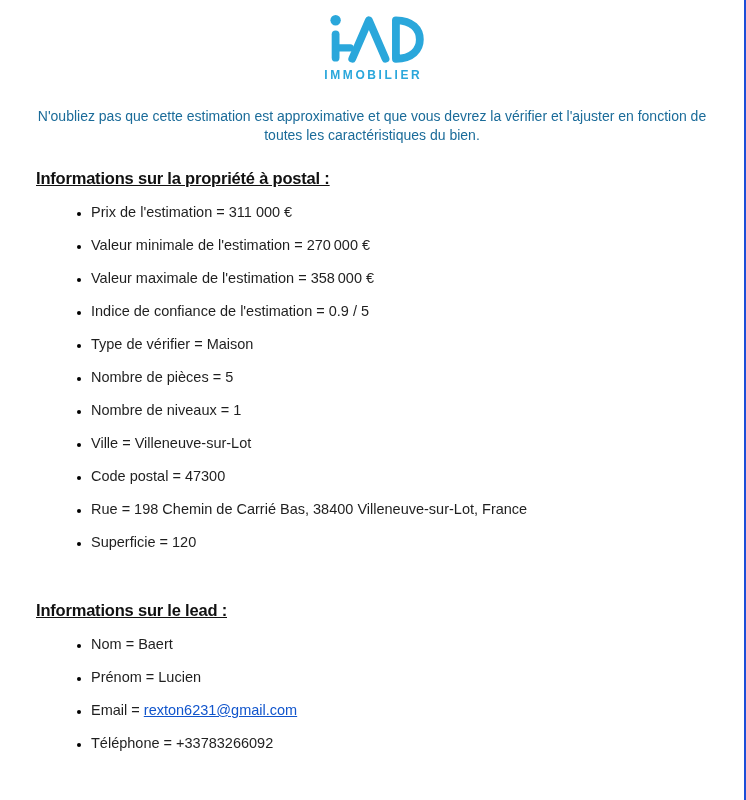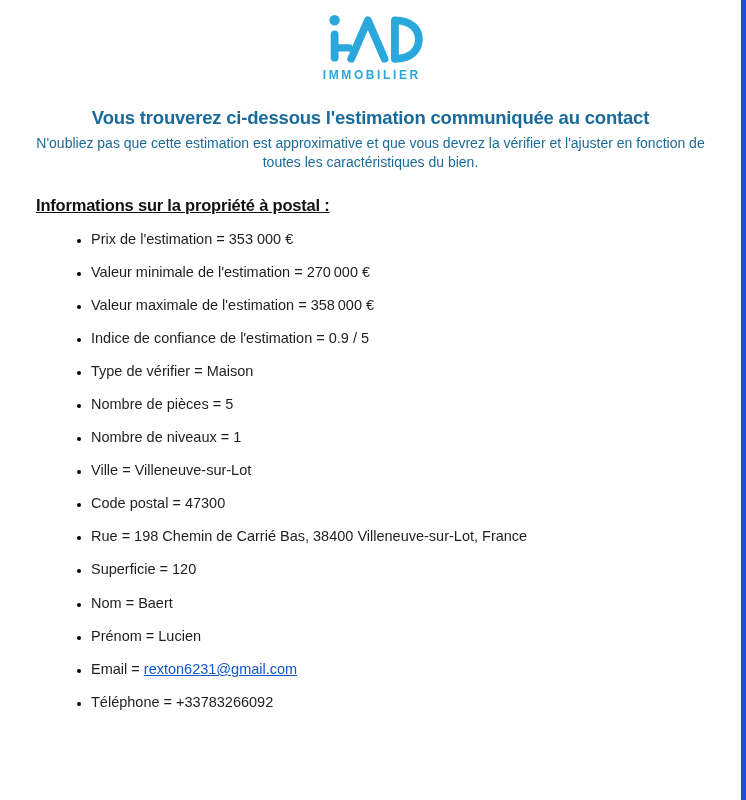--- a/index.html
+++ b/index.html
@@ -10,21 +10,21 @@
     --heading:#111111;
   }
   html,body{margin:0;padding:0;background:#ffffff;}
   body{
     width:746px;height:800px;overflow:hidden;
     font-family:"Liberation Sans","DejaVu Sans",sans-serif;
     color:var(--text);
   }
   .page{
     width:746px;height:800px;background:#ffffff;position:relative;
-    border-right:5px solid #1d4ed8;
+    border-right:2px solid #1d4ed8;
     box-sizing:border-box;
   }
   .logo-block{ text-align:center; padding-top:13px; }
   .logo-mark{ width:104px; height:52px; display:block; margin:0 auto; }
   .logo-text{
     color:var(--brand); font-weight:700; font-size:12px;
     letter-spacing:2.6px; margin-top:3px; text-indent:2.6px;
   }
   .header{ text-align:center; margin-top:25px; color:var(--header-blue); padding:0 30px; }
   .header .title{ font-size:18.5px; font-weight:700; letter-spacing:-0.2px; line-height:22px; }
@@ -56,42 +56,42 @@
       <circle cx="30" cy="14" r="10" fill="#2AA7DB"></circle>
       <path d="M30 41 L30 86" stroke="#2AA7DB" stroke-width="15" stroke-linecap="round"></path>
       <path d="M33 67 L58 67" stroke="#2AA7DB" stroke-width="14" stroke-linecap="round"></path>
       <path d="M62 88 L94 14 L126 88" stroke="#2AA7DB" stroke-width="15" stroke-linecap="round" stroke-linejoin="round"></path>
       <path d="M146 14 L146 88 M146 14 C178 14 192 32 192 51 C192 70 178 88 146 88" stroke="#2AA7DB" stroke-width="15" stroke-linecap="round" stroke-linejoin="round"></path>
     </svg>
     <div class="logo-text">IMMOBILIER</div>
   </div>
 
   <div class="header">
-    <div class="title">Vous trouverez ci-dessous l'estimation communiquée au contact</div>
     <div class="subtitle">N'oubliez pas que cette estimation est approximative et que vous devrez la vérifier et l'ajuster en fonction de toutes les caractéristiques du bien.</div>
   </div>
 
   <div class="section section-property">
     <div class="section-heading">Informations sur la propriété à postal :</div>
     <ul class="items">
-        <li>Prix de l'estimation = 353 000 €</li>
+        <li>Prix de l'estimation = 311 000 €</li>
         <li>Valeur minimale de l'estimation = 270 000 €</li>
         <li>Valeur maximale de l'estimation = 358 000 €</li>
         <li>Indice de confiance de l'estimation = 0.9 / 5</li>
         <li>Type de vérifier = Maison</li>
         <li>Nombre de pièces = 5</li>
         <li>Nombre de niveaux = 1</li>
         <li>Ville = Villeneuve-sur-Lot</li>
         <li>Code postal = 47300</li>
         <li>Rue = 198 Chemin de Carrié Bas, 38400 Villeneuve-sur-Lot, France</li>
         <li>Superficie = 120</li>
       </ul>
   </div>
 
   <div class="section section-lead">
+    <div class="section-heading">Informations sur le lead :</div>
     <ul class="items">
         <li>Nom = Baert</li>
         <li>Prénom = Lucien</li>
         <li>Email = <a href="#">rexton6231@gmail.com</a></li>
         <li>Téléphone = +33783266092</li>
       </ul>
   </div>
 
 </div>
 

